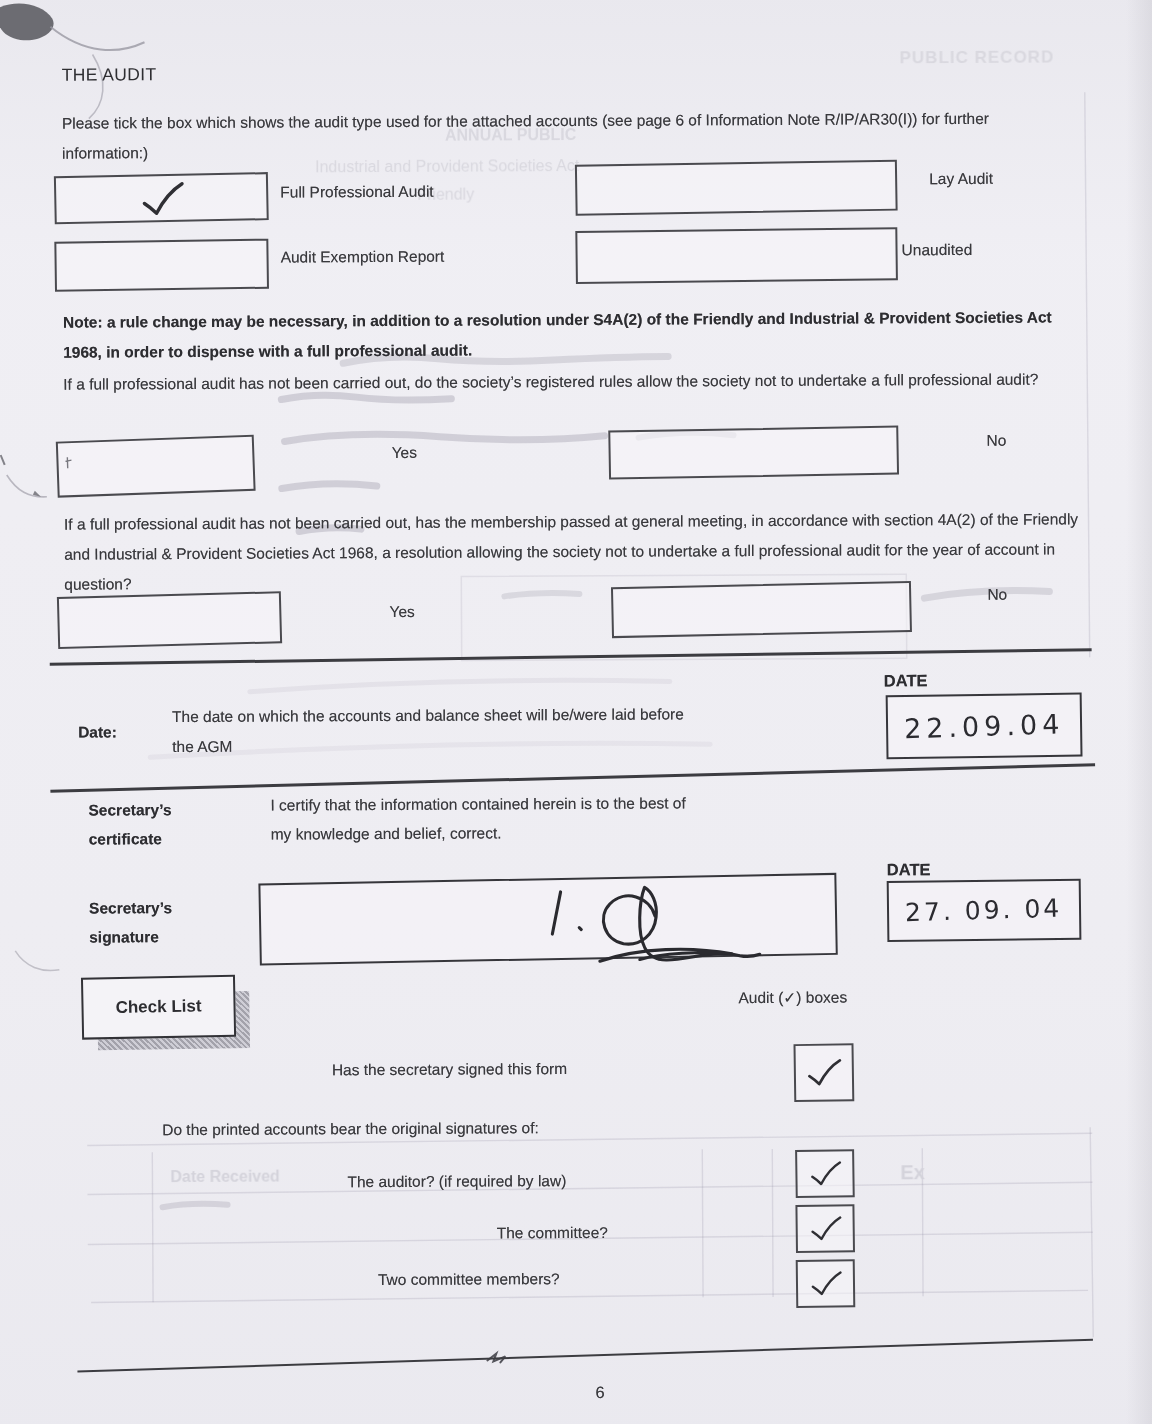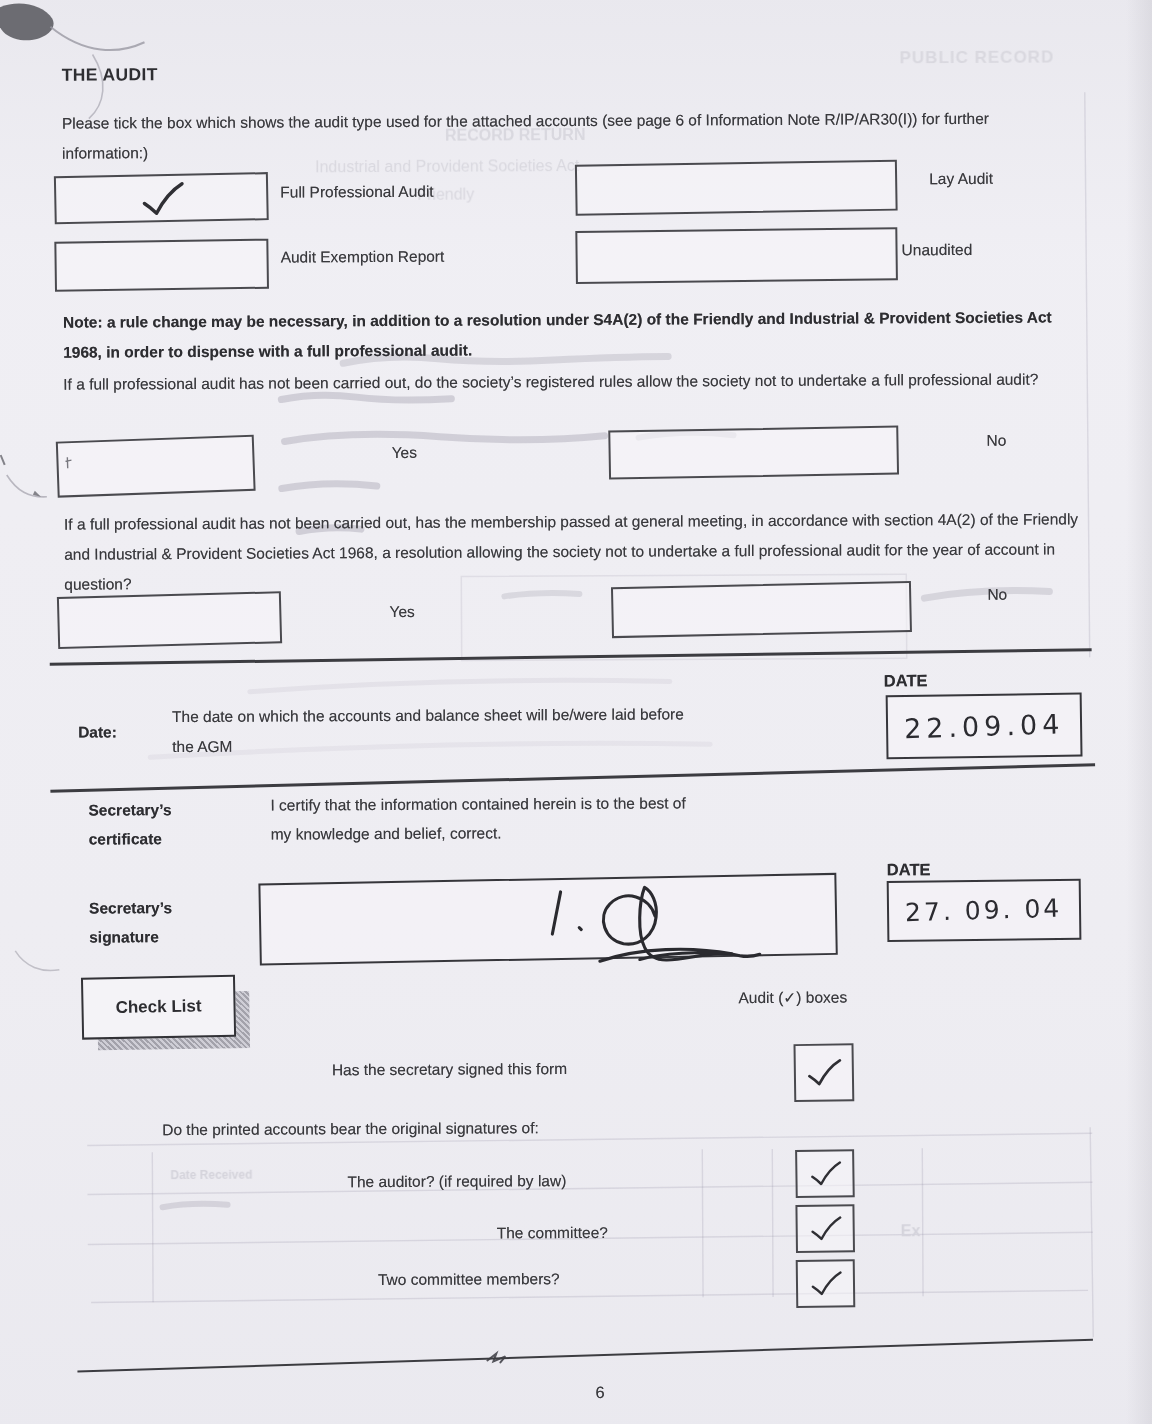--- a/index.html
+++ b/index.html
@@ -12,21 +12,21 @@
     position:relative;width:1152px;height:1424px;
     background:
       linear-gradient(180deg, rgba(233,232,238,.9) 0%, rgba(240,239,244,.9) 18%, rgba(238,237,242,.9) 70%, rgba(234,233,239,.9) 100%);
   }
   .edge-shade{position:absolute;top:0;right:0;width:26px;height:100%;
     background:linear-gradient(90deg, rgba(120,118,130,0) 0%, rgba(120,118,130,.12) 100%);}
   .sheet{position:absolute;inset:0;transform:rotate(-0.3deg);}
   .abs{position:absolute;}
   .txt{color:#39393d;font-size:15.5px;line-height:1.95;text-shadow:0 0 .4px rgba(45,45,50,.55);}
   .bold{font-weight:700;color:#2d2d31;}
-  .title{font-size:17.5px;font-weight:700;letter-spacing:.4px;color:#2e2e32;}
+  .title{font-size:17.5px;font-weight:400;letter-spacing:.4px;color:#2e2e32;}
   .pre{white-space:pre-line;}
   .ghost{color:#d9d8df;text-shadow:none;filter:blur(.5px);}
   .ghost2{color:#d4d3db;text-shadow:none;filter:blur(.6px);}
   .cbox{
     position:absolute;border:2px solid #4a4a4f;
     background:rgba(247,246,250,.55);
     display:flex;align-items:center;justify-content:center;
   }
   .dbox{position:absolute;border:2.5px solid #36363b;background:rgba(247,246,250,.5);
     display:flex;align-items:center;justify-content:center;}
@@ -58,21 +58,21 @@
       <path d="M96,52 C112,78 108,102 92,116" stroke="#a8a7b0" stroke-width="1.6" fill="none" opacity="0.7"></path>
     </svg>
     <svg class="abs" style="left:0;top:440" width="70" height="560" viewBox="0 0 70 560">
       <path d="M8,32 C18,48 30,55 48,54" stroke="#9b9aa4" stroke-width="1.6" fill="none" opacity="0.65"></path>
       <path d="M36,48 l6,6 l-8,-2 Z" fill="#55555c" opacity="0.7"></path>
       <path d="M14,508 C24,524 40,530 58,527" stroke="#a3a2ac" stroke-width="1.5" fill="none" opacity="0.6"></path>
       <path d="M2,12 l4,10" stroke="#55555c" stroke-width="2" opacity="0.7"></path>
     </svg>
 
     <div class="abs ghost bold" style="left:903px;top:50px;font-size:17px;letter-spacing:1px">PUBLIC RECORD</div>
-    <div class="abs ghost bold" style="left:448px;top:126px;font-size:16px">RECORD RETURN</div>
+    <div class="abs ghost bold" style="left:448px;top:126px;font-size:16px">ANNUAL PUBLIC</div>
     <div class="abs ghost" style="left:318px;top:157px;font-size:16px">Industrial and Provident Societies Act</div>
     <div class="abs ghost" style="left:420px;top:185px;font-size:16px">Friendly</div>
 
     <svg class="abs" style="left:0;top:0" width="1152" height="1424" viewBox="0 0 1152 1424">
       <g filter="none">
         <path class="ghostline" stroke-width="7" d="M345,362 q45,-9 95,-4 t115,2 t115,-3" opacity="0.8"></path>
         <path class="ghostline" stroke-width="7" d="M283,398 q35,-7 75,-2 t95,2"></path>
         <path class="ghostline" stroke-width="7" d="M286,440 q65,-11 155,-4 t165,0"></path>
         <path class="ghostline" stroke-width="7" d="M283,487 q45,-8 95,-2"></path>
         <path class="ghostline" stroke-width="7" d="M300,530 q32,-6 62,-2"></path>
@@ -88,22 +88,22 @@
         <line class="ghostgrid" x1="85" y1="1192" x2="1090" y2="1185"></line>
         <line class="ghostgrid" x1="85" y1="1242" x2="1090" y2="1235"></line>
         <line class="ghostgrid" x1="88" y1="1300" x2="1085" y2="1293"></line>
         <line class="ghostgrid" x1="150" y1="1150" x2="150" y2="1300"></line>
         <line class="ghostgrid" x1="700" y1="1150" x2="700" y2="1298"></line>
         <line class="ghostgrid" x1="770" y1="1150" x2="770" y2="1298"></line>
         <line class="ghostgrid" x1="920" y1="1150" x2="920" y2="1298"></line>
         <line class="ghostgrid" x1="1088" y1="1130" x2="1090" y2="1340"></line>
       </g>
     </svg>
-    <div class="abs ghost2 bold" style="left:168px;top:1166px;font-size:12px">Date Received</div>
-    <div class="abs ghost2 bold" style="left:898px;top:1224px;font-size:16px">Ex</div>
+    <div class="abs ghost2 bold" style="left:168px;top:1166px;font-size:16px">Date Received</div>
+    <div class="abs ghost2 bold" style="left:898px;top:1163px;font-size:20px">Ex</div>
 
     <div class="abs title" style="left:65px;top:62px">THE AUDIT</div>
 
     <div class="abs txt" style="left:65px;top:106px;width:952px">Please tick the box which shows the audit type used for the attached accounts (see page 6 of Information Note R/IP/AR30(I)) for further information:)</div>
 
     <div class="cbox" style="left:57px;top:172px;width:210px;height:44px;transform:rotate(-0.8deg)">
       <svg class="abs" width="52" height="38" viewBox="0 0 52 38" style="left:80px;top:4px">
         <path class="tick" d="M8,23 C14,27 18,31 20,33 C26,22 36,10 46,4"></path>
       </svg>
     </div>

